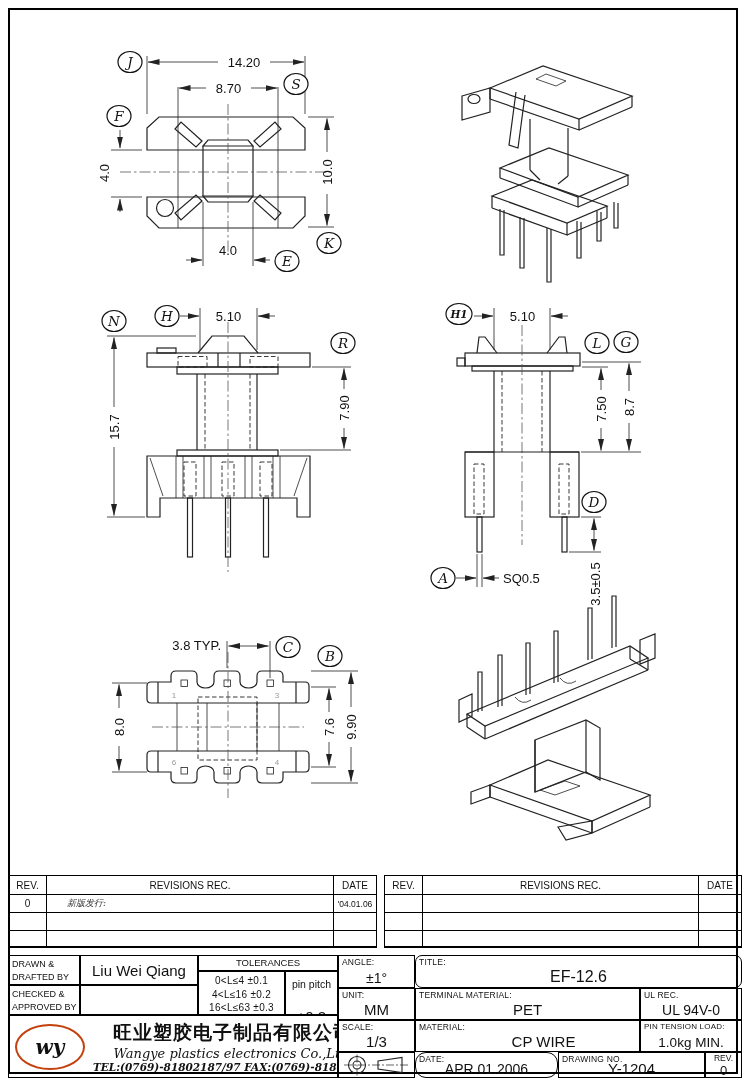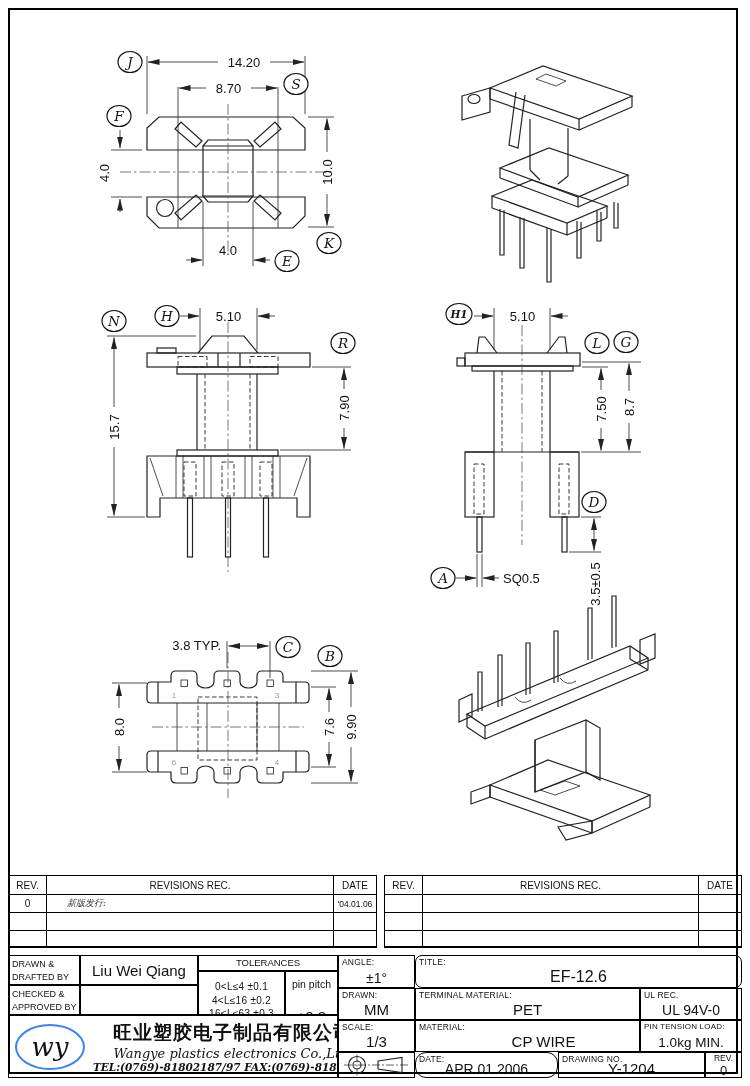--- a/index.html
+++ b/index.html
@@ -26,25 +26,25 @@
   .rv-desc{justify-content:flex-start !important;padding-left:20px;font-family:"DejaVu Serif",serif;
            font-style:italic;font-size:9px !important;color:#333;}
   .rv-date{font-size:8.5px !important;}
 
   
   .tblock{position:absolute;left:8px;top:955px;width:734px;height:123px;box-sizing:border-box;}
   .cell{position:absolute;border:1.2px solid #000;box-sizing:border-box;overflow:hidden;}
   .lab{position:absolute;left:3px;top:1px;font-size:8.5px;letter-spacing:0.2px;}
   .val{position:absolute;left:0;right:0;bottom:1px;text-align:center;font-size:15px;}
   .two{font-size:9px;line-height:13px;padding:2px 0 0 3px;}
-  .tolrows{font-size:10px;line-height:13.5px;text-align:center;padding-top:8px;letter-spacing:0.3px;}
+  .tolrows{font-size:10px;line-height:13.5px;text-align:center;padding-top:2px;letter-spacing:0.3px;}
   .company{display:flex;align-items:center;gap:8px;padding:4px 6px;box-sizing:border-box;}
-  .logo{flex:0 0 auto;width:66px;height:42px;border:2px solid #3b82f6;border-radius:50%;
+  .logo{flex:0 0 auto;width:66px;height:42px;border:2px solid #c2410c;border-radius:50%;
         display:flex;align-items:center;justify-content:center;
-        font-family:"DejaVu Serif",serif;font-style:italic;font-weight:normal;font-size:26px;}
+        font-family:"DejaVu Serif",serif;font-style:italic;font-weight:bold;font-size:20px;}
   .coright{flex:1;text-align:center;}
   .cn{font-size:19px;font-weight:bold;letter-spacing:1px;font-family:"Liberation Serif",serif;}
   .en{font-size:13px;font-style:italic;font-family:"DejaVu Serif",serif;white-space:nowrap;}
   .tel{font-size:10.5px;font-style:italic;font-weight:bold;font-family:"DejaVu Serif",serif;white-space:nowrap;}
 </style>
 </head>
 <body>
 
 <div class="page">
   <div class="pborder"></div>
@@ -473,21 +473,21 @@
         <div class="en">Wangye plastics electronics Co.,Ltd.</div>
         <div class="tel">TEL:(0769)-81802187/97   FAX:(0769)-81802177</div>
       </div>
     </div>
 
     <div class="cell" style="left:330px;top:0;width:77px;height:33px;">
       <span class="lab">ANGLE:</span>
       <span class="val" style="font-size:14px;">±1°</span>
     </div>
     <div class="cell" style="left:330px;top:33px;width:77px;height:32px;">
-      <span class="lab">DRAWN:</span>
+      <span class="lab">UNIT:</span>
       <span class="val" style="font-size:15px;">MM</span>
     </div>
     <div class="cell" style="left:330px;top:65px;width:77px;height:32px;">
       <span class="lab">SCALE:</span>
       <span class="val" style="font-size:15px;">1/3</span>
     </div>
     <div class="cell" style="left:330px;top:97px;width:77px;height:26px;display:flex;align-items:center;justify-content:center;">
       <svg width="66" height="22" viewBox="0 0 66 22" style="position:static;">
         <line x1="0" y1="11" x2="66" y2="11" stroke="#222" stroke-width="0.7" stroke-dasharray="8 2 2 2"></line>
         <circle cx="13" cy="11" r="8.5" fill="none" stroke="#222" stroke-width="1.1"></circle>

